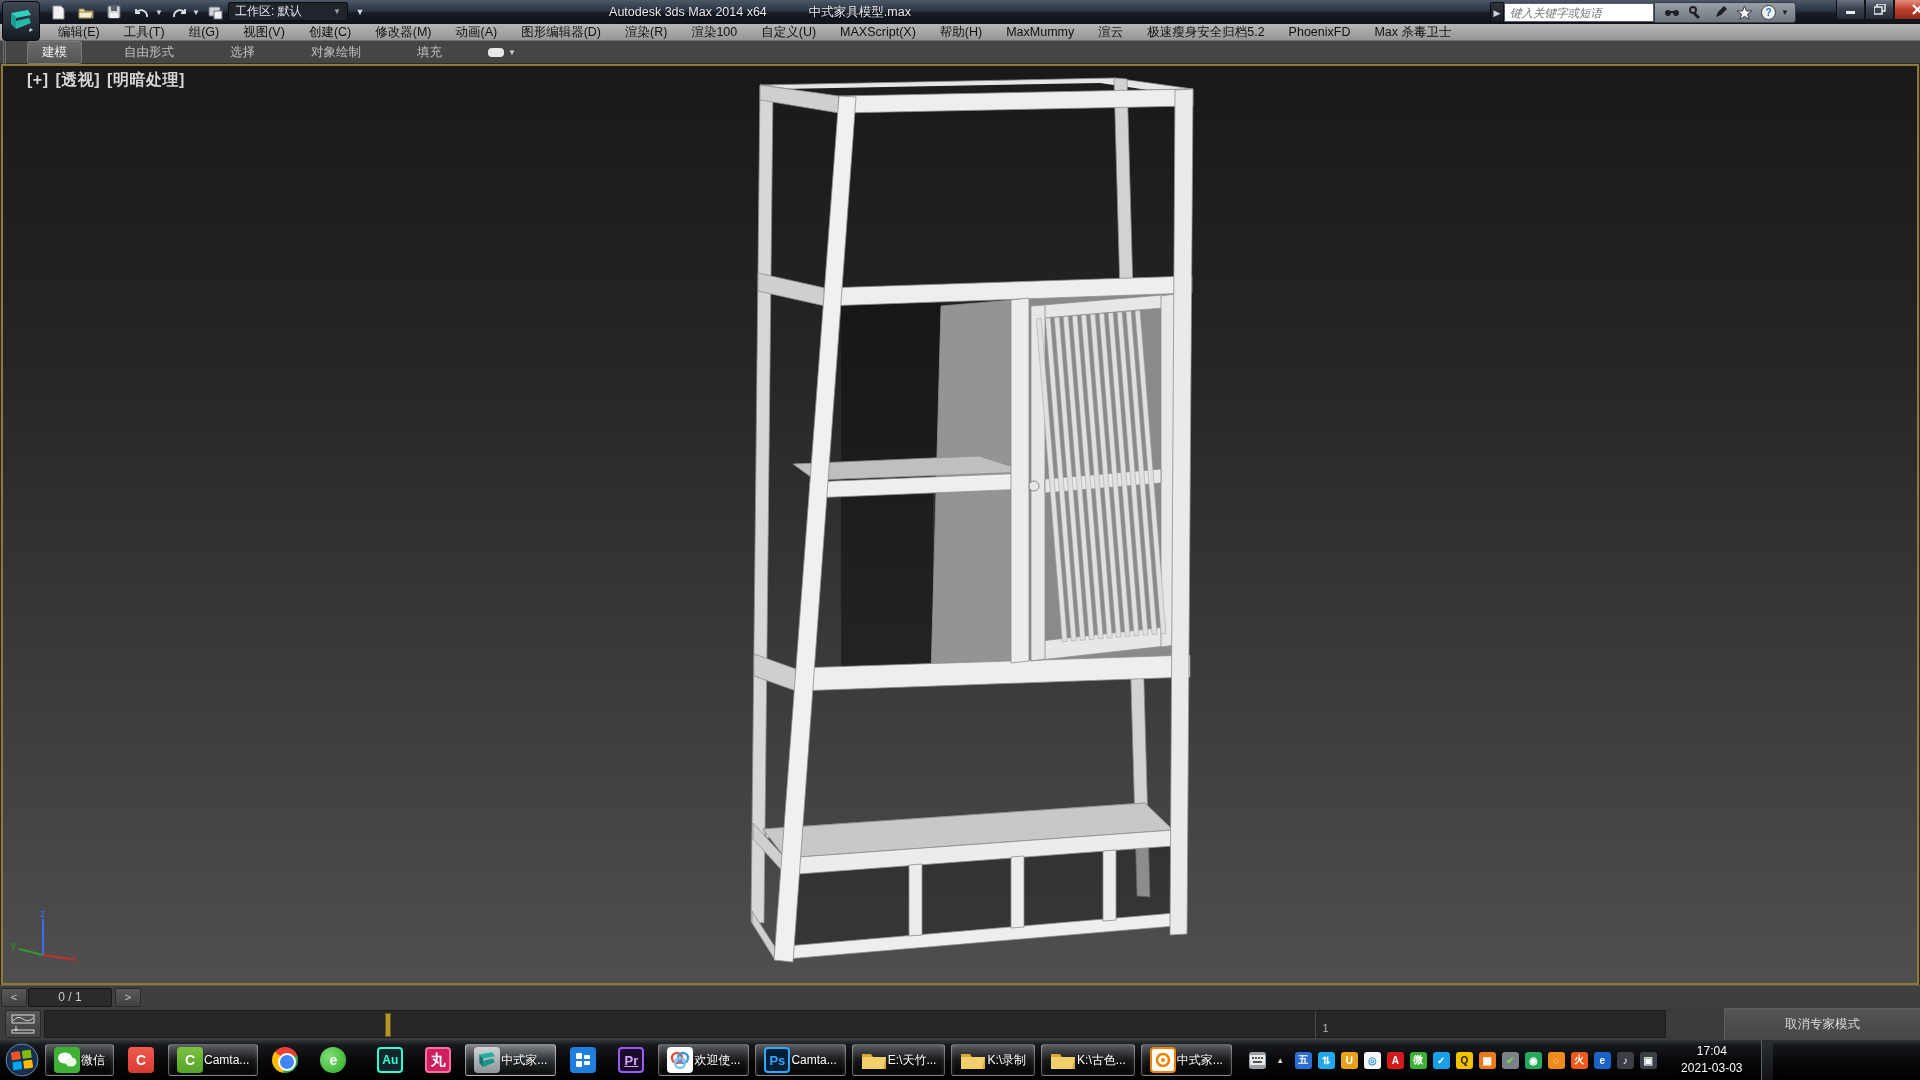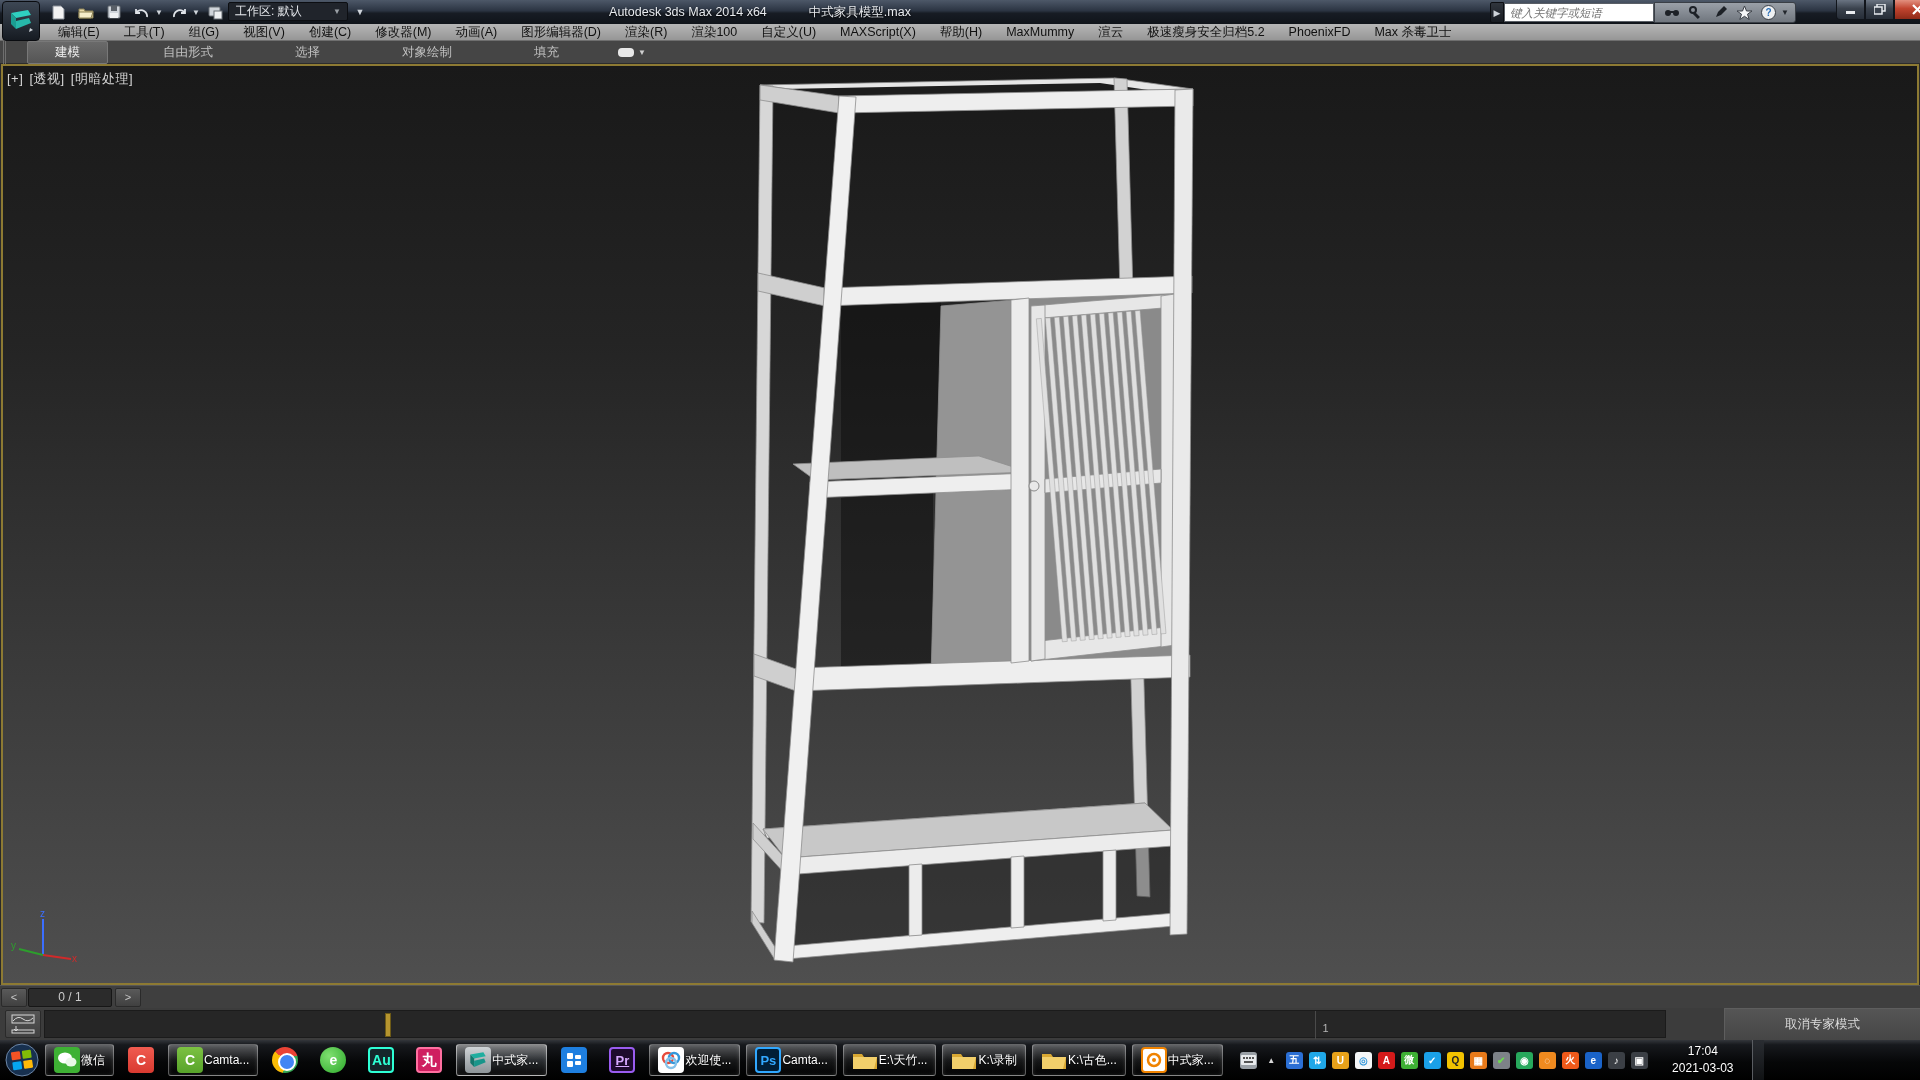--- a/index.html
+++ b/index.html
@@ -52,31 +52,31 @@
   
   #menubar { left:0; top:24px; width:1920px; height:17px;
     background:linear-gradient(180deg,#b6b6b6,#969696); border-bottom:1px solid #6e6e6e;
     display:flex; align-items:center; padding-left:46px; }
   .menu-item { color:#101010; font-size:12.5px; padding:0 12px; white-space:nowrap; }
 
   
   #ribbonrow { left:0; top:41px; width:1920px; height:23px; background:#454545;
     border-bottom:1px solid #2c2c2c; display:flex; align-items:center; }
   #ribbon-handle { width:10px; height:23px; border-left:3px double #6e6e6e; margin-left:3px; }
-  .rtab { color:#c2c2c2; font-size:12.5px; padding:2px 27px; margin:0 14px; }
+  .rtab { color:#c2c2c2; font-size:12.5px; padding:2px 14px; margin:0 14px; }
   .rtab.active { background:linear-gradient(180deg,#6a6a6a,#555); color:#f0f0f0;
     border:1px solid #787878; border-radius:2px; }
   #ribbon-overflow { display:flex; align-items:center; gap:4px; margin-left:18px; }
   #ribbon-overflow .pill { width:16px; height:9px; background:#e8e8e8; border-radius:4px; }
   #ribbon-overflow .arr { color:#cfcfcf; font-size:8px; }
 
   
   #viewport { left:1px; top:64px; width:1918px; height:921px; border:2px solid #8d7a33;
     background:linear-gradient(180deg,#191919 0%,#242424 30%,#3a3a3a 65%,#4f4f4f 100%); }
-  #vp-label { left:4px; top:4px; color:#d6d6d6; font-size:13px; letter-spacing:.5px; }
+  #vp-label { left:24px; top:4px; color:#d6d6d6; font-size:16px; letter-spacing:.5px;font-weight:bold; }
   #vp-label span { margin-right:2px; }
   #axis-gizmo { left:6px; bottom:14px; }
   #shelf { left:0; top:0; }
 
   
   #timeline { left:0; top:985px; width:1920px; height:23px; background:#3f3f3f;
     border-top:1px solid #585858; display:flex; align-items:center; }
   .tl-arrow { width:26px; height:19px; margin:0 1px; background:linear-gradient(180deg,#5a5a5a,#404040);
     border:1px solid #2a2a2a; color:#c9c9c9; font-size:11px; display:flex; align-items:center;
     justify-content:center; border-radius:2px; }
@@ -115,21 +115,21 @@
   .app-ic { width:26px; height:26px; border-radius:4px; display:flex; align-items:center;
     justify-content:center; font-size:14px; font-weight:bold; flex:0 0 auto; }
   .ic-wechat { background:#3eb134; }
   .ic-camred { background:linear-gradient(180deg,#f05b50,#d93a30); color:#fff; }
   .ic-camgreen { background:linear-gradient(180deg,#7cc142,#57a32a); color:#fff; }
   .ic-chrome { border-radius:50%;
     background:conic-gradient(from -50deg,#ea4335 0 33%,#34a853 0 66%,#fbbc05 0 100%); position:relative; }
   .ic-chrome::after { content:""; position:absolute; left:6px; top:6px; width:14px; height:14px;
     border-radius:50%; background:#4285f4; border:2px solid #fff; }
   .ic-green { border-radius:50%; background:radial-gradient(circle at 35% 35%,#7fe070,#2da92b); color:#fff; }
-  .ic-au { background:#15262b; border:2px solid #2effd5; color:#2effd5; font-size:14px; }
+  .ic-au { background:#15262b; border:2px solid #2effd5; color:#2effd5; font-size:12px;margin-left:9px; }
   .ic-wan { background:#cf1f60; border:2px solid #ff6fa0; color:#fff; font-size:15px; }
   .ic-max { background:linear-gradient(180deg,#cfd3d6,#8d9498); }
   .ic-video { background:#1e7fe0; color:#fff; }
   .ic-pr { background:#1d0b2e; border:2px solid #9a5cf0; color:#d6a9ff; font-size:13px;text-decoration:underline; }
   .ic-rings { background:#fff; }
   .ic-ps { background:#001e36; border:2px solid #31a8ff; color:#31a8ff; font-size:13px; }
   .ic-folder { background:transparent; }
   .ic-capture { background:#fff; border:2px solid #f08300; }
 
   #tray { display:flex; align-items:center; gap:6px; margin-left:14px; }

